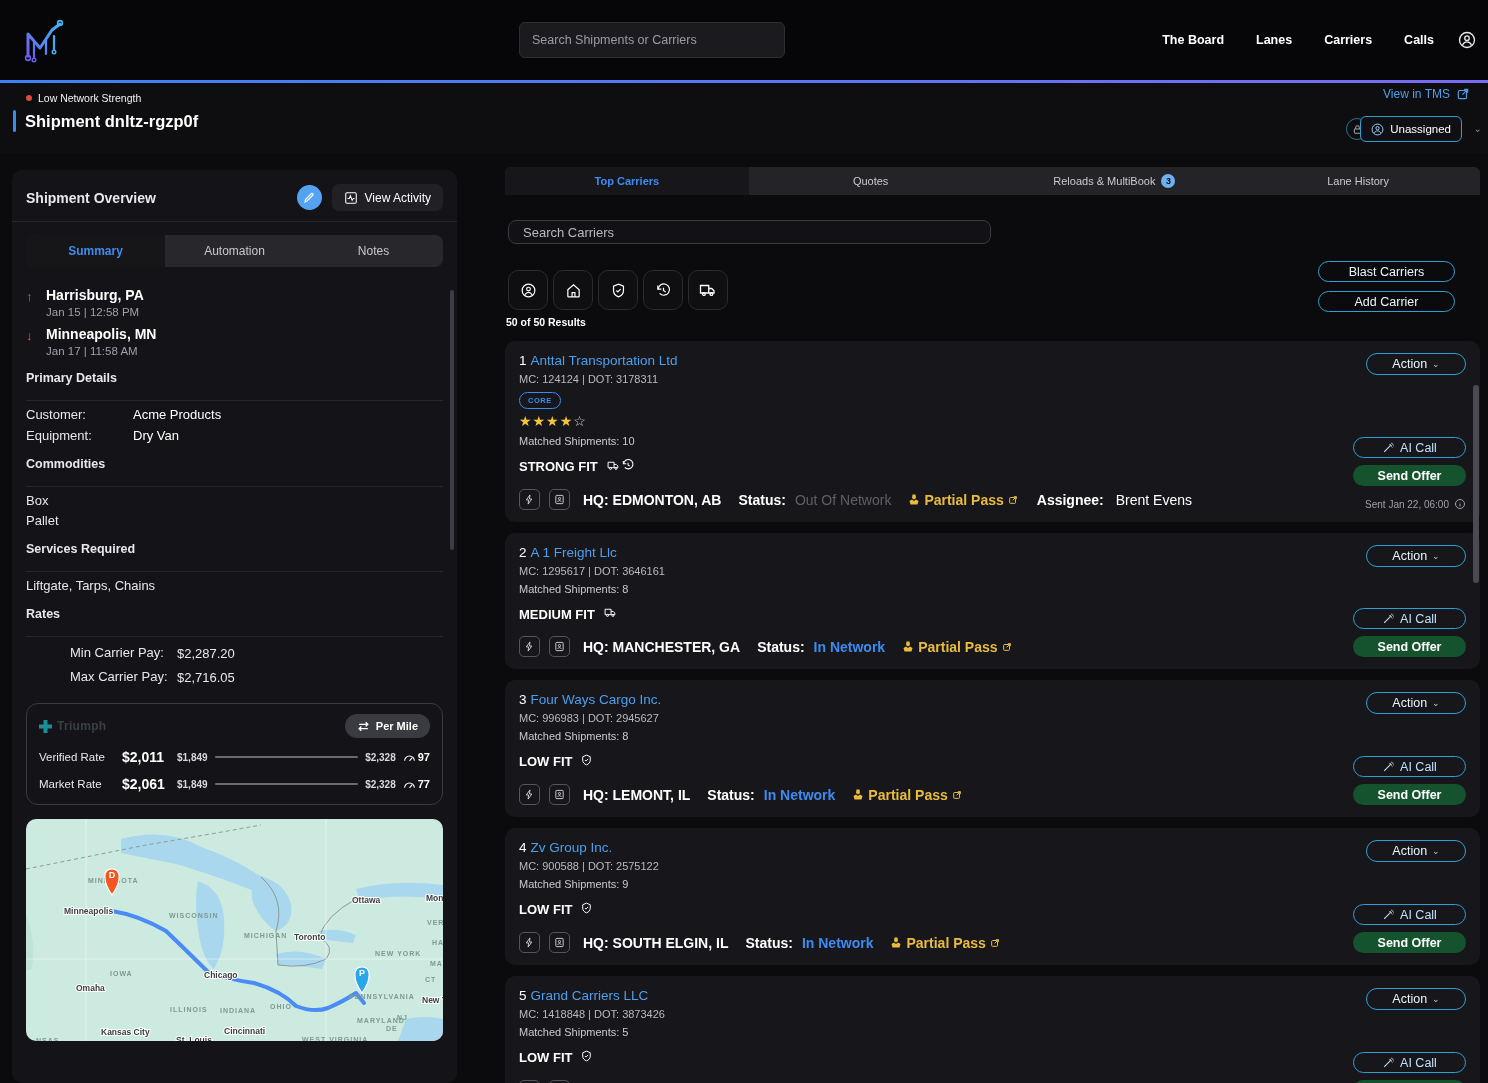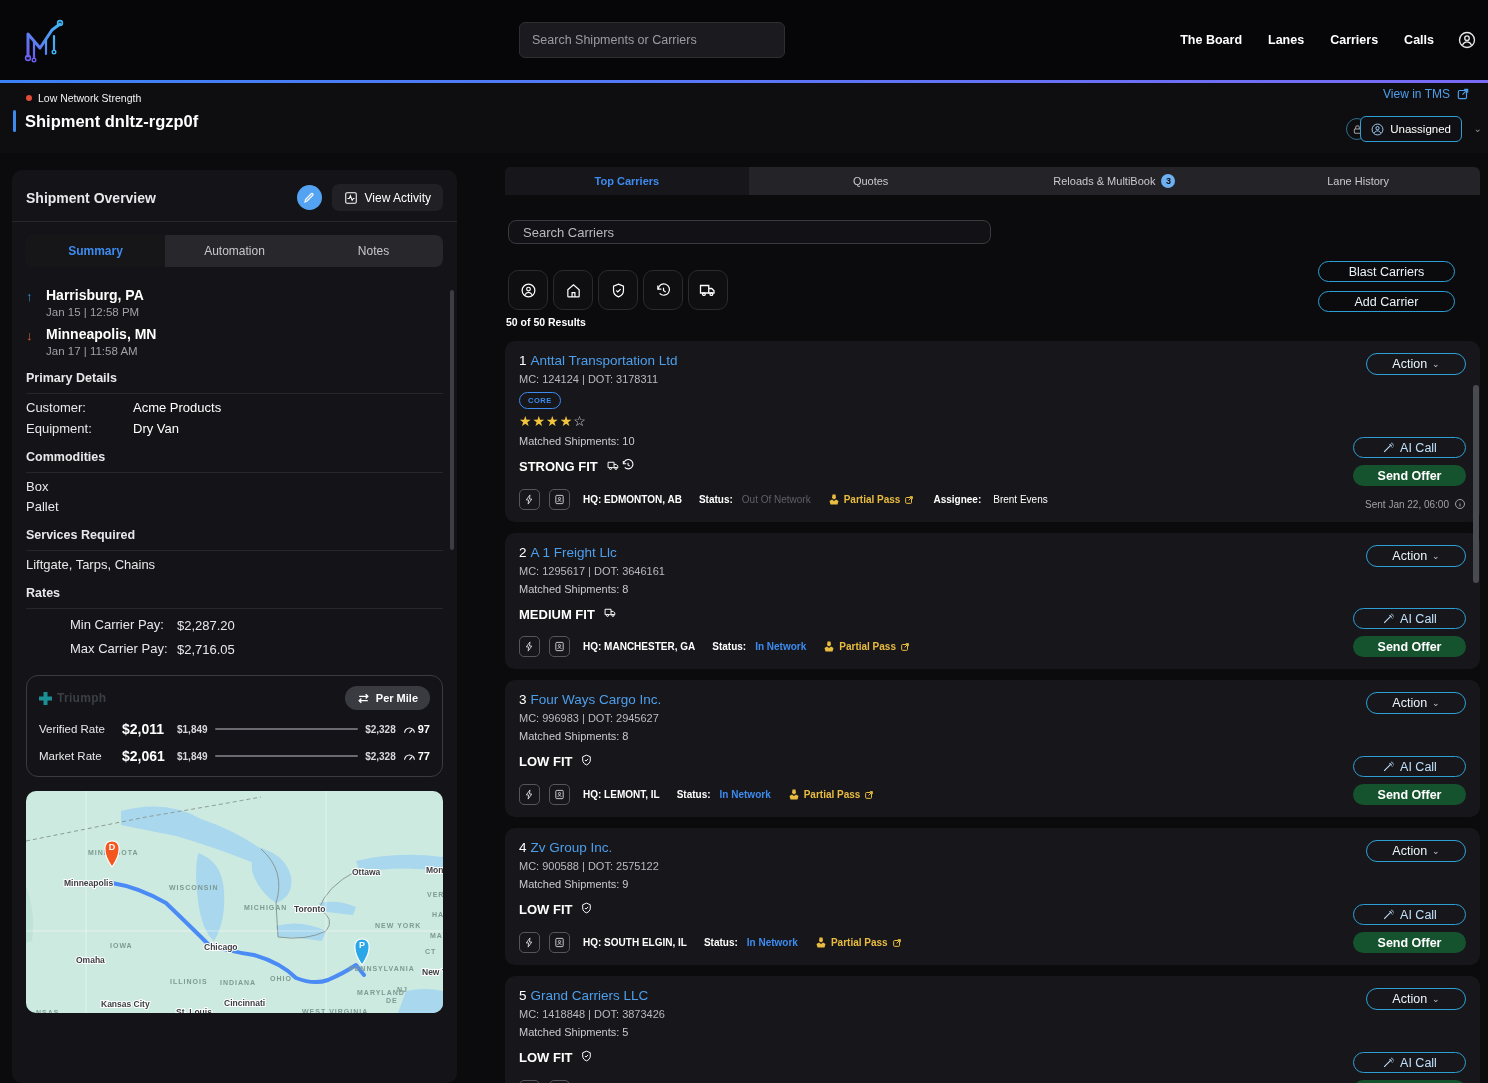--- a/index.html
+++ b/index.html
@@ -6,21 +6,21 @@
   html,body { width:1488px; height:1083px; overflow:hidden; background:#0b0b0d;
     font-family:"Liberation Sans", sans-serif; color:#e8e8ea; }
 
   
   #topbar { position:absolute; left:0; top:0; width:1488px; height:80px; background:#060608; }
   #topbar-search { position:absolute; left:519px; top:22px; width:266px; height:36px;
     background:#1b1b1f; border:1px solid #2e2e33; border-radius:6px; color:#e8e8ea;
     font-size:12.5px; padding:0 12px; outline:none; }
   #topbar-search::placeholder { color:#9b9ba3; }
   #top-nav { position:absolute; right:54px; top:0; height:80px; display:flex; gap:26px; align-items:center; }
-  .nav-item { font-size:12.5px; font-weight:bold; color:#fff; cursor:pointer; }
+  .nav-item { font-size:12.5px; font-weight:bold; color:#fff; cursor:pointer;margin-left:6px; }
   #profile-btn { position:absolute; right:12px; top:31px; width:18px; height:18px; color:#e8e8ea; cursor:pointer; }
   #grad-line { position:absolute; left:0; top:80px; width:1488px; height:3px;
     background:linear-gradient(90deg,#3b82f6,#7a6af5); }
 
   
   #ship-header { position:absolute; left:0; top:83px; width:1488px; height:70px; background:#0e0e10; }
   #alert-row { position:absolute; left:26px; top:9px; display:flex; align-items:center; gap:6px; }
   #alert-dot { width:6px; height:6px; border-radius:50%; background:#e14b39; }
   #alert-text { font-size:10.5px; color:#f2f2f4; }
   #ship-title-wrap { position:absolute; left:13px; top:27px; display:flex; align-items:center; }
@@ -46,21 +46,21 @@
     font-size:12px; display:flex; align-items:center; gap:7px; padding:0 12px; cursor:pointer; }
   #ov-tabs { display:flex; margin:13px 14px 0 14px; background:#28282c; border-radius:8px; overflow:hidden; }
   .ov-tab { flex:1; text-align:center; padding:9px 0; font-size:12px; color:#c8c8cc; cursor:pointer; }
   .ov-tab.active { background:#161619; color:#3d8bf0; font-weight:bold; }
   #ov-body { padding:20px 14px 0 14px; position:relative; }
   .stop { display:flex; gap:10px; margin-bottom:8px; }
   .stop-arrow { font-size:13px; width:10px; padding-top:2px; }
   .stop-arrow.up { color:#2f9fe0; } .stop-arrow.down { color:#e2622b; }
   .stop-city { font-size:14px; font-weight:bold; color:#fff; }
   .stop-time { font-size:11.5px; color:#9fa0a6; margin-top:3px; }
-  .sec-head { font-size:12.5px; font-weight:bold; margin:14px 0 6px 0; padding-bottom:8px; border-bottom:1px solid #26262b; }
+  .sec-head { font-size:12.5px; font-weight:bold; margin:14px 0 6px 0; padding-bottom:15px; border-bottom:1px solid #26262b; }
   .kv-row { display:flex; font-size:13px; margin:6px 0; }
   .kv-label { width:107px; color:#e8e8ea; }
   .kv-value { color:#fff; }
   .plain-line { font-size:13px; margin:5px 0; }
   .rate-row { display:flex; font-size:13px; margin:4px 0; align-items:center; }
   .rate-label { width:107px; line-height:1.55;margin-left:44px; }
   .rate-value { font-weight:normal; font-size:13px; }
 
   
   #rate-widget { margin-top:16px; border:1px solid #3a3a40; border-radius:12px; padding:10px 12px 12px 12px; }
@@ -110,21 +110,21 @@
   .title-row { font-size:13.5px; }
   .rank { color:#fff; margin-right:4px; }
   .cname { color:#4d9fec; cursor:pointer; }
   .mcdot { font-size:11px; color:#b9b9bf; margin-top:5px; }
   .core-badge { display:inline-block; border:1.5px solid #3d8bf0; color:#3d8bf0; font-size:7.5px;
     font-weight:bold; letter-spacing:.5px; border-radius:999px; padding:3px 8px; margin-top:7px; }
   .stars { font-size:14px; letter-spacing:1px; margin-top:4px; color:#f2c33c; }
   .stars .off { color:#d8d8dc; }
   .matched { font-size:11px; color:#c9c9ce; margin-top:6px; }
   .fit-row { display:flex; align-items:center; gap:8px; margin-top:11px; font-size:13px; font-weight:bold; color:#fff; }
-  .bottom-row { display:flex; align-items:center; gap:9px; margin-top:14px; font-size:10px; }
+  .bottom-row { display:flex; align-items:center; gap:9px; margin-top:14px; font-size:14px; }
   .mini-btn { width:21px; height:21px; border:1px solid #55555c; border-radius:5px; background:transparent;
     color:#d8d8dc; display:flex; align-items:center; justify-content:center; cursor:pointer; }
   .hq { font-weight:bold; color:#fff; margin-left:4px; }
   .status-label { font-weight:bold; color:#fff; margin-left:8px; }
   .status-val.in { color:#3d8bf0; font-weight:bold; }
   .status-val.out { color:#5f5f66; }
   .hwy { display:flex; align-items:center; gap:4px; margin-left:8px; color:#e9bc3f; font-weight:bold; }
   .assignee-label { font-weight:bold; color:#fff; margin-left:10px; }
   .assignee-val { color:#fff; margin-left:3px; }
   .card-right { display:flex; flex-direction:column; align-items:flex-end; }

